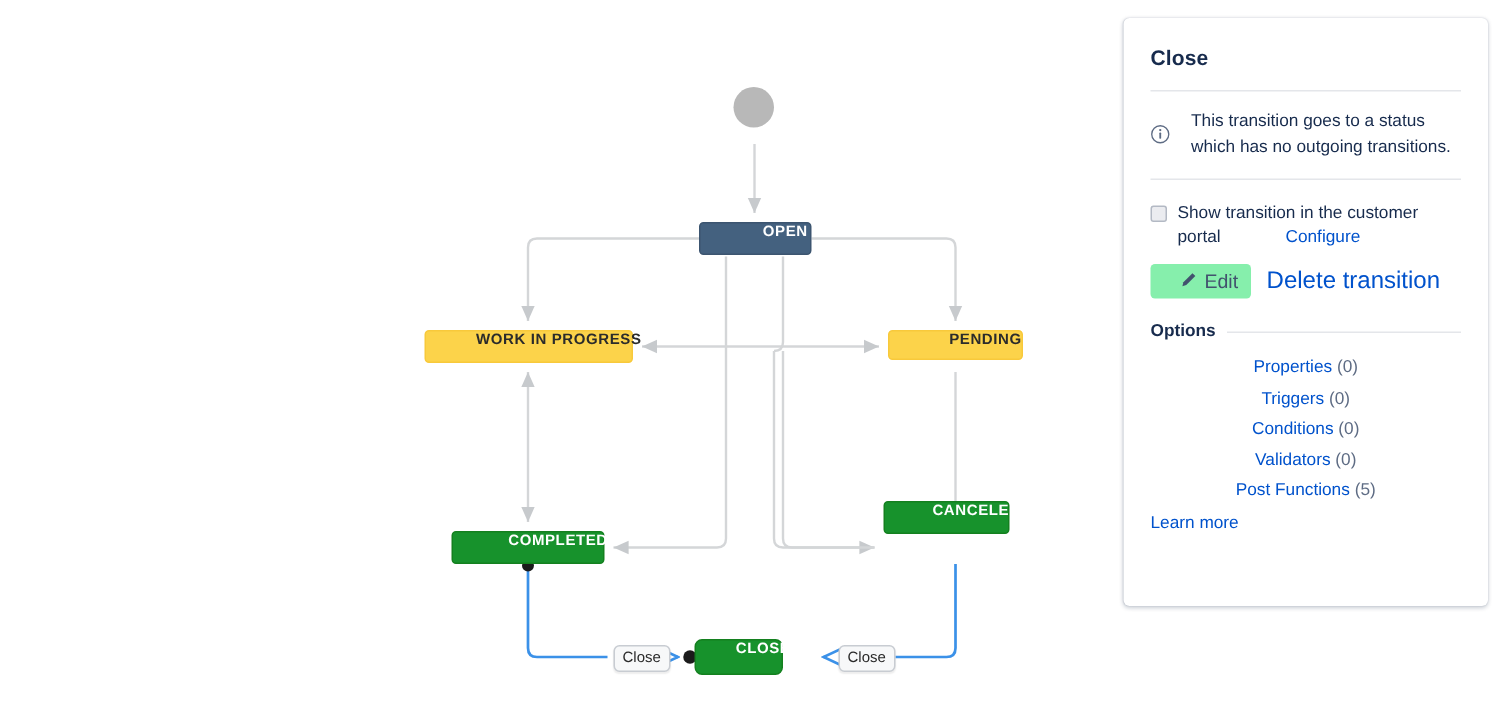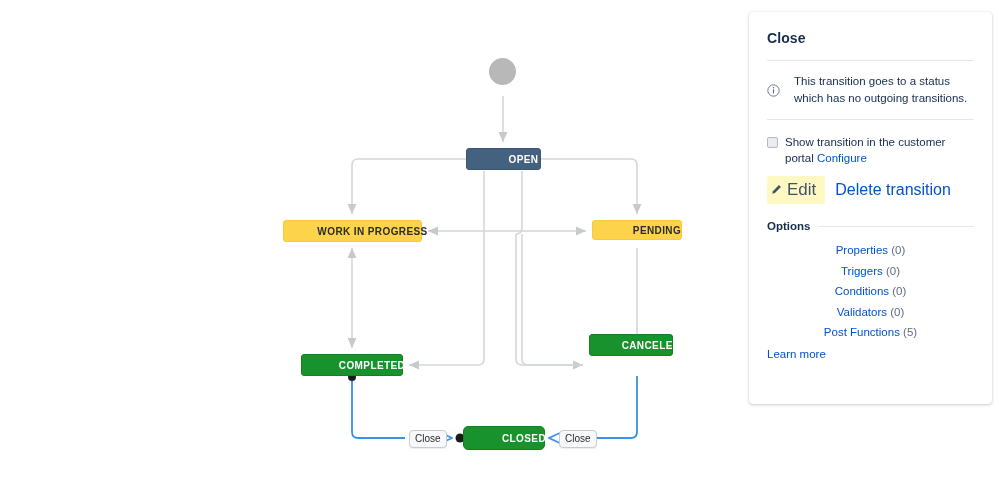--- a/index.html
+++ b/index.html
@@ -28,21 +28,20 @@
     left: 0; top: 0;
     width: 750px;
     height: 482px;
   }
 
   .node {
     position: absolute;
     box-sizing: border-box;
     border-radius: 3px;
     display: flex;
-    align-items: center;
     justify-content: center;
     font-size: 10px;
     font-weight: bold;
     letter-spacing: 0.4px;
     white-space: nowrap;
     cursor: pointer;
     user-select: none;
     padding-left: 40px;
   }
   .node.open-node {
@@ -152,37 +151,38 @@
     cursor: pointer;
   }
   .cb-label {
     font-size: 11.5px;
     line-height: 16px;
     color: #172b4d;
   }
   .link {
     color: #0052cc;
     cursor: pointer;
+    margin-left: 40px;
   }
 
   .btn-row {
     display: flex;
     align-items: center;
     gap: 10px;
     margin: 10px 0 16px 0;
   }
   .edit-btn {
     display: inline-flex;
     align-items: center;
     gap: 5px;
-    background: #fef9c3;
+    background: #86efac;
     border: none;
     border-radius: 3px;
-    padding: 4px 9px 4px 4px;
-    font-size: 17px;
+    padding: 4px 9px 4px 20px;
+    font-size: 13px;
     color: #42526e;
     font-family: "Liberation Sans", sans-serif;
     cursor: pointer;
   }
   .delete-link {
     font-size: 16px;
     color: #0052cc;
     cursor: pointer;
   }
 
@@ -305,21 +305,21 @@
     </div>
 
     <div class="node green-node" style="left:301px; top:354px; width:102px; height:22px;">
       <span>COMPLETED</span>
     </div>
 
     <div class="node green-node" style="left:589px; top:334px; width:84px; height:22px;">
       <span>CANCELED</span>
     </div>
 
-    <div class="node closed-node" style="left:463px; top:426px; width:82px; height:24px;">
+    <div class="node closed-node" style="left:463px; top:426px; width:59px; height:24px;">
       <span>CLOSED</span>
     </div>
 
     <div class="edge-label" style="left:409px; top:430px;">
       <span>Close</span>
     </div>
     <div class="edge-label" style="left:559px; top:430px;">
       <span>Close</span>
     </div>
   </div>

